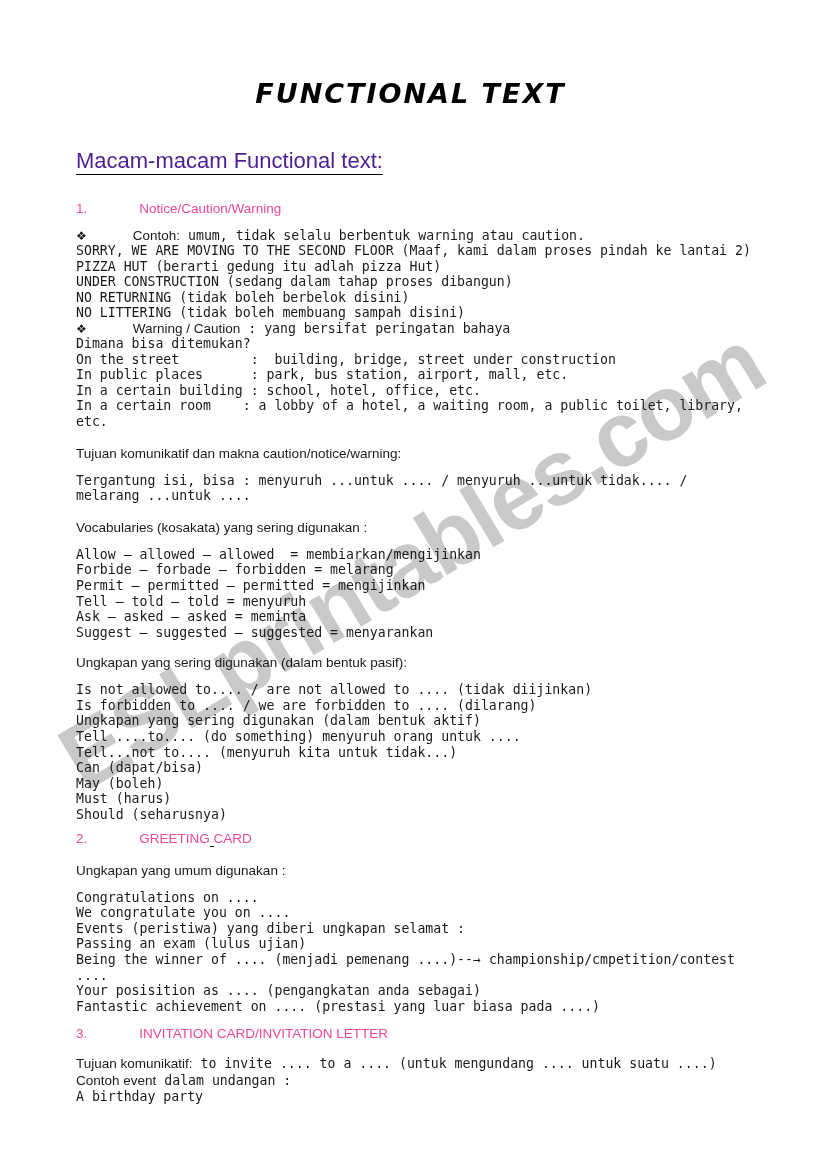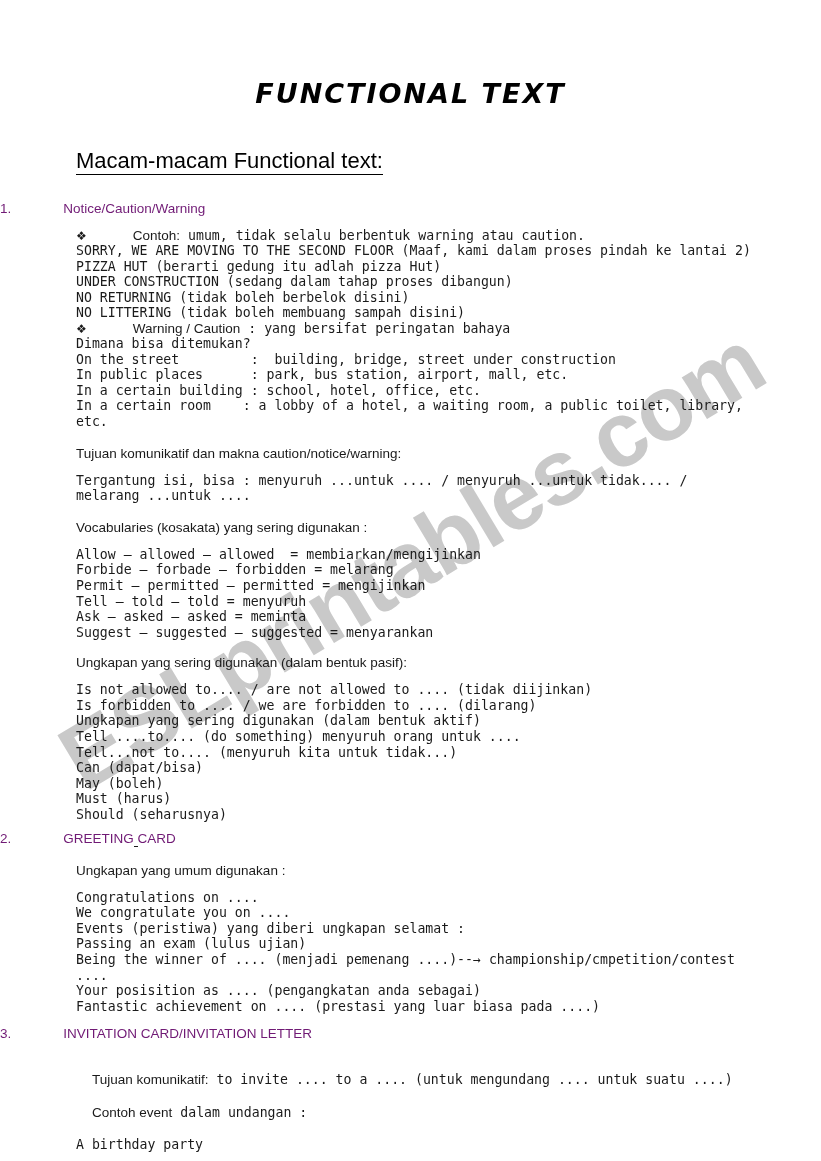--- a/index.html
+++ b/index.html
@@ -53,32 +53,33 @@
     color: #000;
   }
 
   .section-heading {
     margin: 0;
     padding-left: 76px;
     padding-top: 39px;
     font-family: "Liberation Sans", sans-serif;
     font-size: 22px;
     font-weight: normal;
-    color: #000000;
+    color: #4c1d95;
   }
   .section-heading span.ul {
     border-bottom: 1.5px solid #000;
     padding-bottom: 1px;
   }
 
   .numbered {
+    padding-left: 76px;
     font-size: 13.5px;
     margin-top: 27px;
     margin-bottom: 0;
-    color: #701a75;
+    color: #ec4899;
     white-space: pre;
   }
   .numbered .num-gap { display: inline-block; width: 52px; }
 
   .sans-line {
     padding-left: 76px;
     font-size: 13.5px;
     margin: 0;
     padding-top: 13px;
     color: #1a1a1a;
@@ -106,21 +107,21 @@
     margin: 0;
     white-space: pre-wrap;
     color: #1a1a1a;
     letter-spacing: 0px;
   }
   .mono-block.gap-top { padding-top: 12px; }
 
   .mixed-line {
     padding-left: 76px;
     padding-right: 70px;
-    margin: 16px;
+    margin: 0;
     line-height: 15.6px;
     color: #1a1a1a;
   }
   .mixed-line .s { font-family: "Liberation Sans", sans-serif; font-size: 13.5px; }
   .mixed-line .m { font-family: "DejaVu Sans Mono", monospace; font-size: 13.2px; }
 
   .underline-gap { border-bottom: 1px solid #1a1a1a; }
 </style>
 </head>
 <body>

